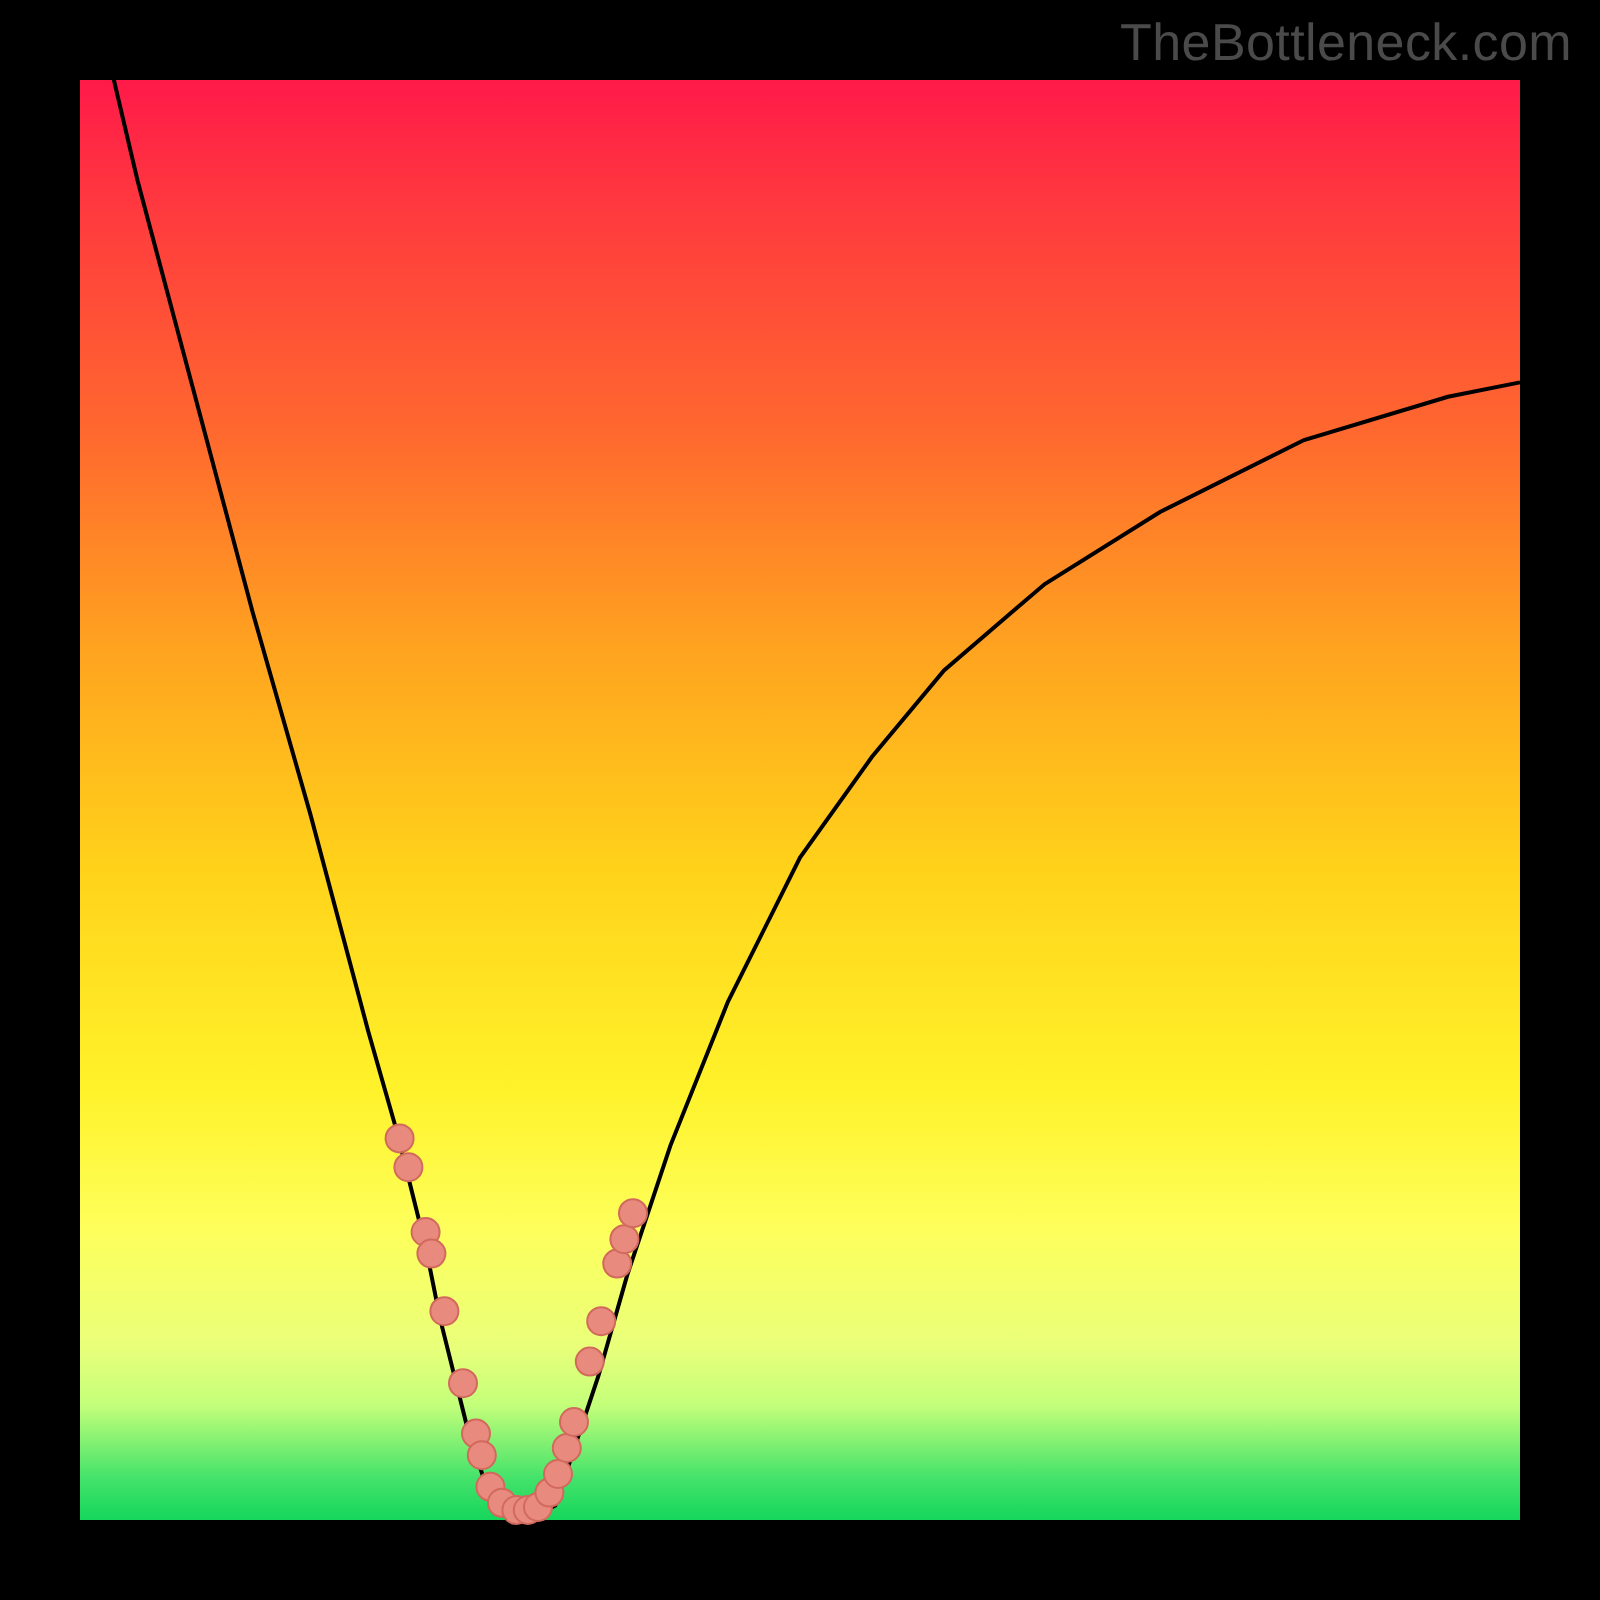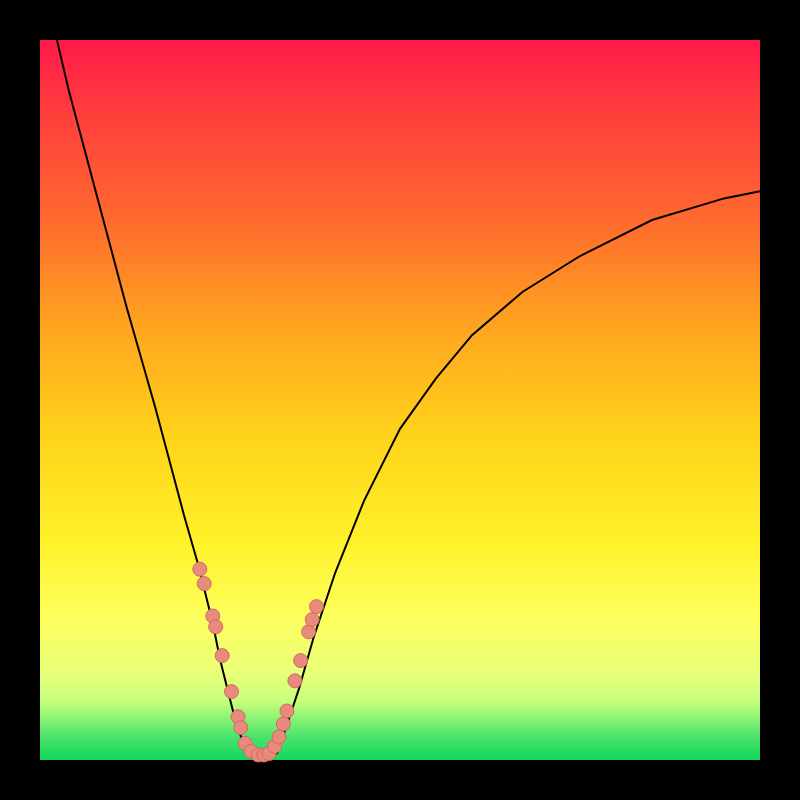--- a/index.html
+++ b/index.html
@@ -67,20 +67,21 @@
   .dot {
     fill: #e88a7e;
     stroke: #d16a5d;
     stroke-width: 1;
   }
 </style>
 </head>
 <body>
 
 <div class="frame">
+  <div class="watermark">TheBottleneck.com</div>
 
   <div class="plot-area">
     <svg class="curve" viewBox="0 0 720 720" preserveAspectRatio="none">
       <path id="curve-path" class="stroke-main" d="M0.0 -72.0 L28.8 50.4 L57.6 158.4 L86.4 266.4 L115.2 367.2 L144.0 475.2 L158.4 525.6 L172.8 583.2 L180.0 619.2 L187.2 648.0 L194.4 676.8 L201.6 698.4 L207.4 712.8 L207.4 712.8 L216.0 716.4 L223.2 717.1 L230.4 716.4 L237.6 712.8 L237.6 712.8 L244.8 691.2 L259.2 648.0 L273.6 597.6 L295.2 532.8 L324.0 460.8 L360.0 388.8 L396.0 338.4 L432.0 295.2 L482.4 252.0 L540.0 216.0 L612.0 180.0 L684.0 158.4 L720.0 151.2"></path>
       <g id="dots">
           <circle cx="159.8" cy="529.2" r="7" class="dot"></circle>
           <circle cx="164.2" cy="543.6" r="7" class="dot"></circle>
           <circle cx="172.8" cy="576.0" r="7" class="dot"></circle>
           <circle cx="175.7" cy="586.8" r="7" class="dot"></circle>
           <circle cx="182.2" cy="615.6" r="7" class="dot"></circle>

